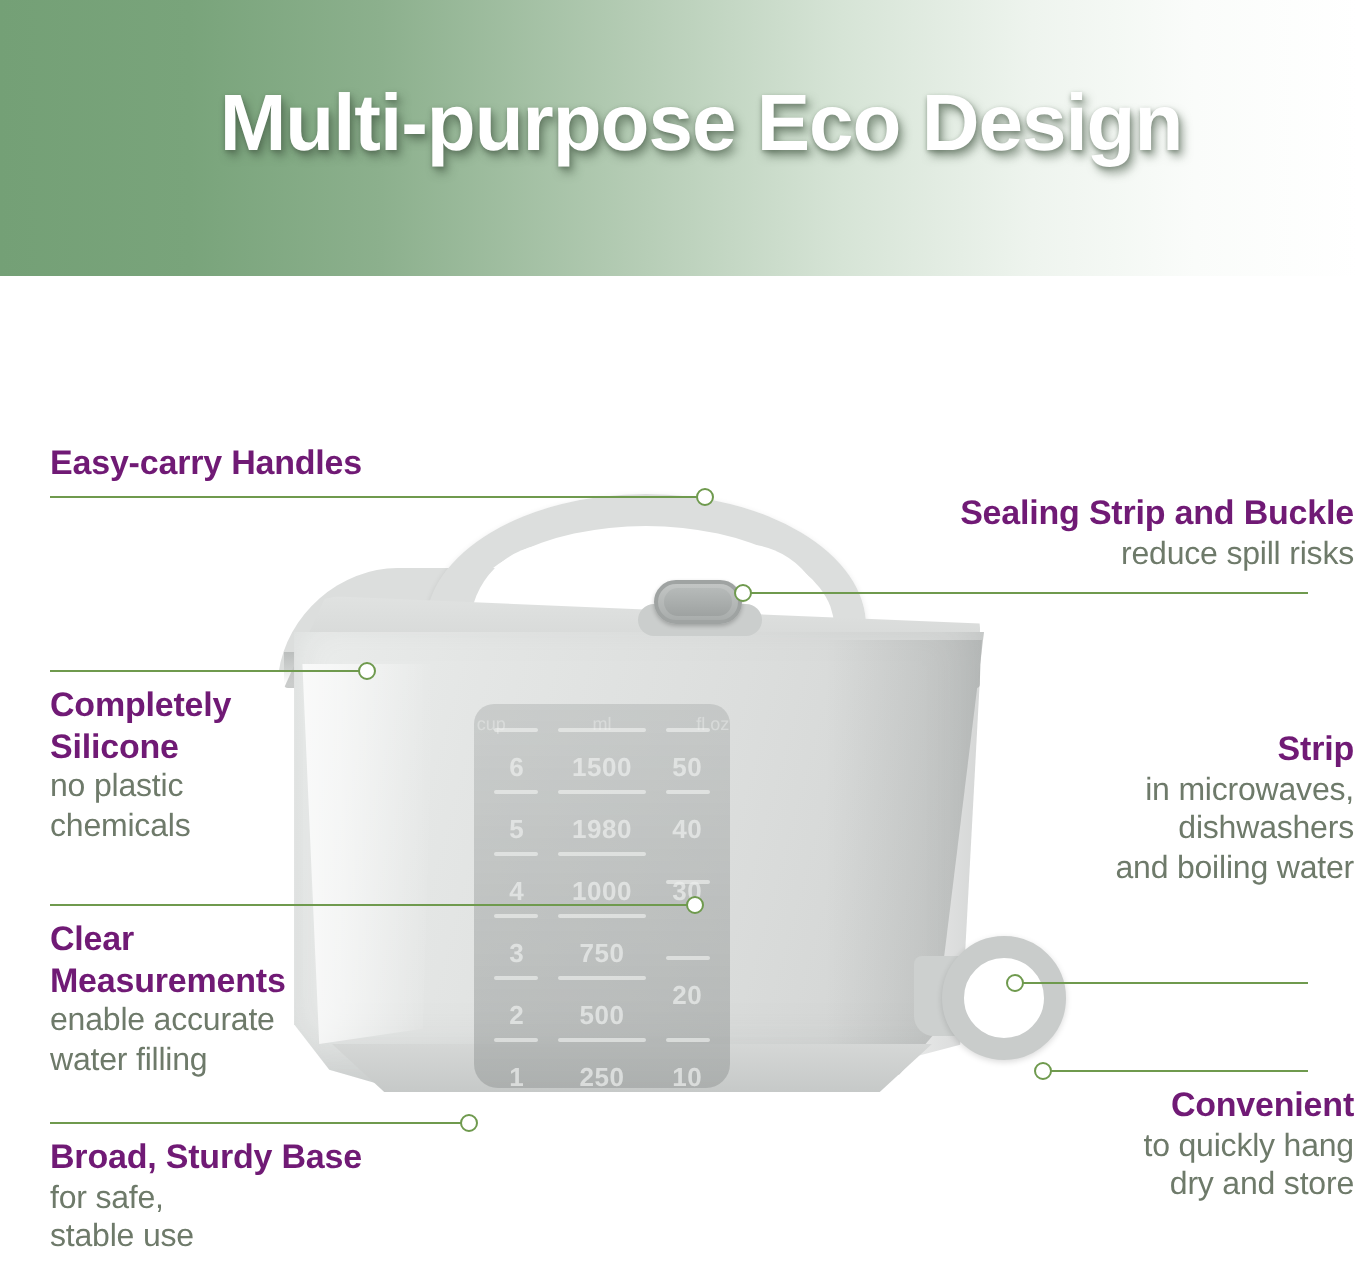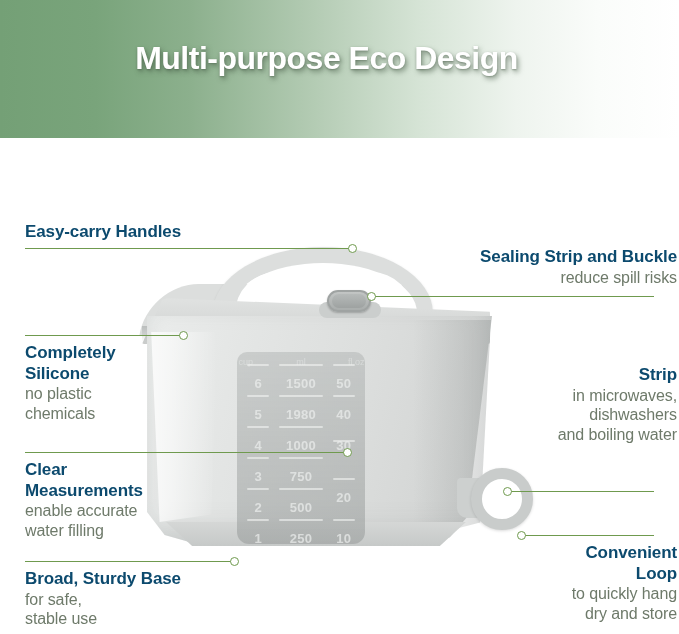--- a/index.html
+++ b/index.html
@@ -14,24 +14,25 @@
   .banner{
     position:absolute;left:0;top:0;width:679px;height:138px;
     background:linear-gradient(to right,
         #74a076 0%, #79a47b 14%, #8cb08d 28%,
         #b3cbb3 46%, #d6e4d6 62%, #eef4ee 76%,
         #fafcfa 88%, #ffffff 100%);
   }
   .banner-title{
     position:absolute;left:0;top:40px;width:653px;
     text-align:center;
-    font-size:32px;font-weight:bold;color:#ffffff;
+    font-size:40px;font-weight:bold;color:#ffffff;
     letter-spacing:-0.5px;
     text-shadow:2px 3px 5px rgba(60,80,60,.55), 0 1px 2px rgba(70,90,70,.45);
     white-space:nowrap;
+    padding-left:24px;
   }
 
   
   .product{position:absolute;left:95px;top:240px;width:480px;height:335px;}
 
   
   .handle{
     position:absolute;left:118px;top:7px;width:220px;height:70px;
     border:16px solid #dcdedd;
     border-bottom:none;
@@ -162,21 +163,21 @@
   .dot{
     position:absolute;width:9px;height:9px;border-radius:50%;
     border:1.5px solid #6f9a4e;background:#ffffff;box-sizing:border-box;
   }
 
   
   .callout{position:absolute;line-height:1.22;}
   .callout.left{text-align:left;}
   .callout.right{text-align:right;}
   .c-title{
-    font-size:17px;font-weight:bold;color:#0c4a6e;
+    font-size:17px;font-weight:bold;color:#701a75;
     letter-spacing:-0.1px;
   }
   .c-sub{
     font-size:16px;color:#6e7a6a;letter-spacing:-0.1px;
   }
 </style>
 </head>
 <body>
 
 <div id="stage">
@@ -348,18 +349,17 @@
 
   <div class="callout right" style="right:2px;top:365px;width:440px;">
     <div class="c-title">Strip</div>
     <div class="c-sub">in microwaves,</div>
     <div class="c-sub">dishwashers</div>
     <div class="c-sub">and boiling water</div>
   </div>
 
   <div class="callout right" style="right:2px;top:543px;width:440px;">
     <div class="c-title">Convenient</div>
-    <div class="c-title">Loop</div>
     <div class="c-sub">to quickly hang</div>
     <div class="c-sub">dry and store</div>
   </div>
 
 </div>
 
 </body></html>

